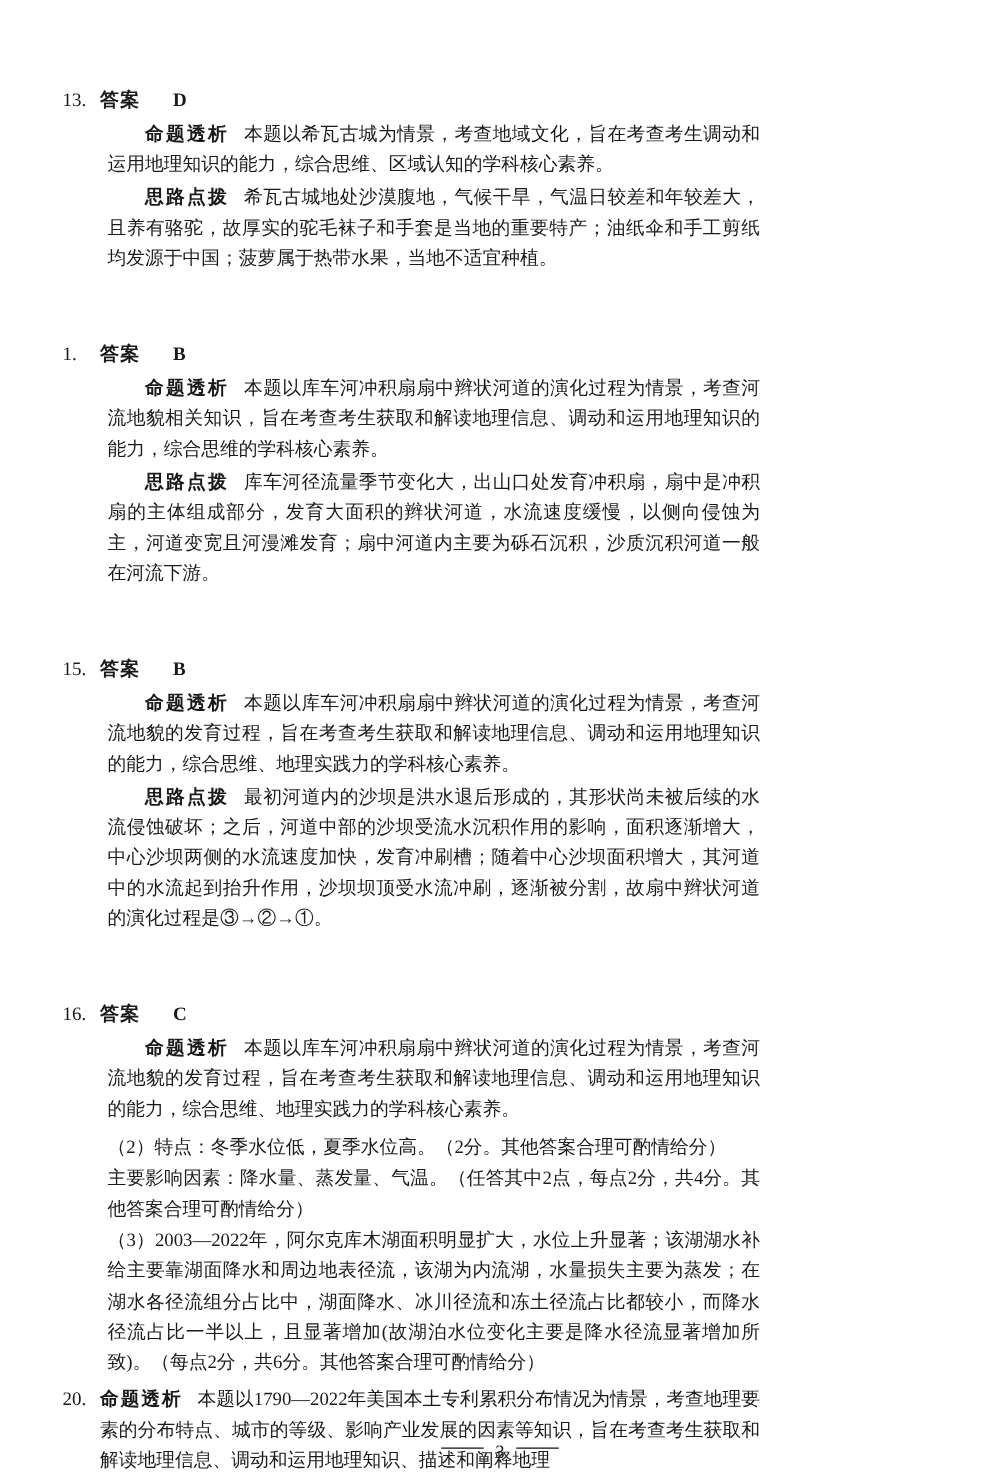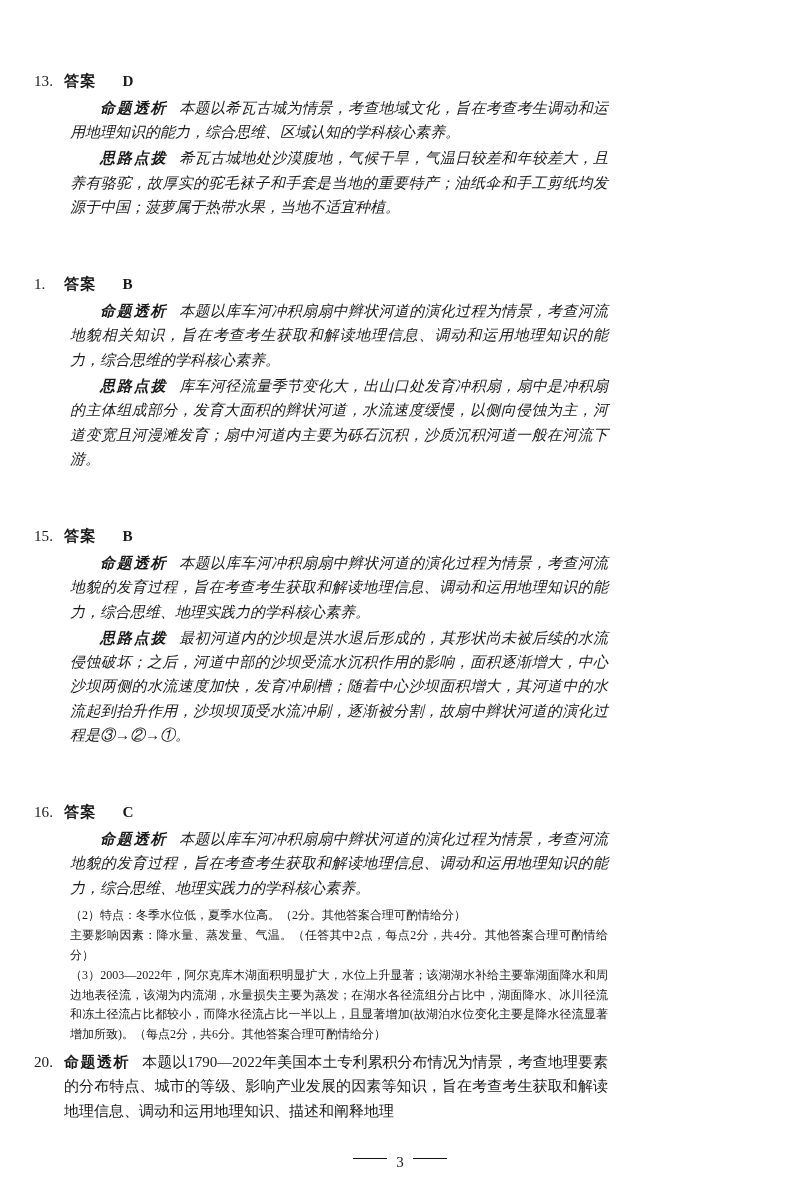--- a/index.html
+++ b/index.html
@@ -12,21 +12,21 @@
     height: 1185px;
     font-family: "Liberation Serif", "DejaVu Serif", serif;
     color: #1a1a1a;
     position: relative;
     overflow: hidden;
   }
   .page {
     box-sizing: border-box;
     width: 652px;
     height: 1185px;
-    padding: 22px 44px 10px 34px;
+    padding: 22px 44px 10px 50px;
     position: relative;
   }
   .entry {
     margin-bottom: 6px;
   }
   .ans-line {
     display: flex;
     align-items: baseline;
     font-size: 15.2px;
     line-height: 1.5;
@@ -48,21 +48,20 @@
     letter-spacing: 1px;
   }
   .para {
     font-size: 15px;
     line-height: 1.62;
     text-align: justify;
     text-justify: inter-ideograph;
     margin: 0 0 2px 0;
     padding-left: 36px;
     text-indent: 0;
-    font-style: italic;
   }
   .tag {
     font-weight: bold;
     letter-spacing: 1.5px;
     margin-right: 12px;
   }
   .indent2 {
     text-indent: 2em;
   }
   .para-num {
@@ -73,21 +72,21 @@
   .para-num .num {
     min-width: 30px;
     flex: 0 0 30px;
   }
   .para-num .body {
     flex: 1;
     text-align: justify;
     text-justify: inter-ideograph;
   }
   .sub {
-    font-size: 12px;
+    font-size: 15px;
     line-height: 1.62;
     text-align: justify;
     text-justify: inter-ideograph;
     padding-left: 36px;
     margin: 0 0 1px 0;
   }
   .footer {
     position: absolute;
     bottom: 14px;
     left: 0;

